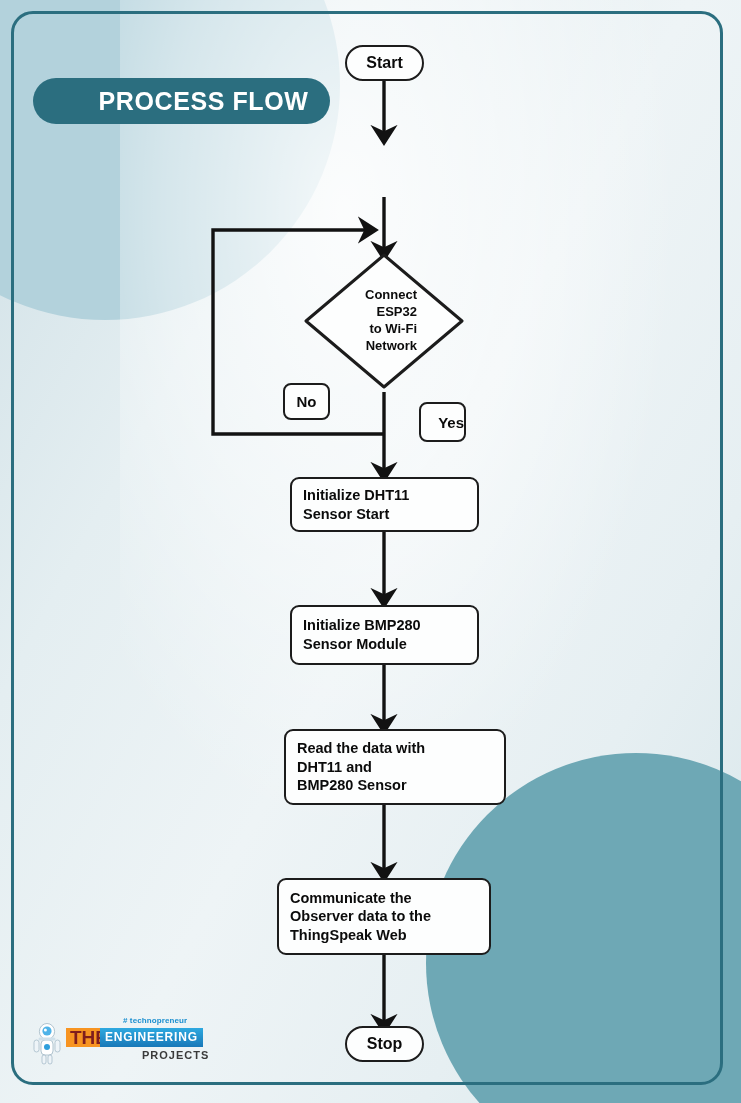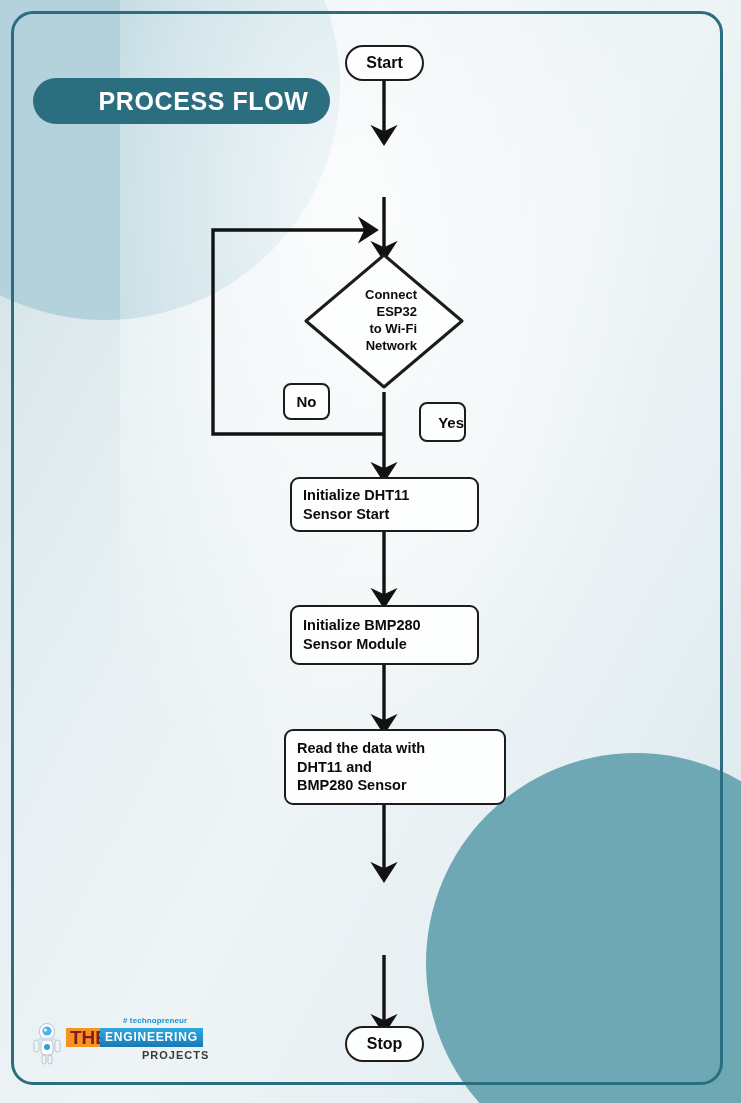--- a/index.html
+++ b/index.html
@@ -304,20 +304,25 @@
     <span class="node-text">Initialize BMP280
 Sensor Module</span>
   </div>
 
   <div class="node process" style="left:277px; top:729px; width:222px; height:76px;margin-left:7px;">
     <span class="node-text">Read the data with
 DHT11 and
 BMP280 Sensor</span>
   </div>
 
+  <div class="node process" style="left:277px; top:878px; width:214px; height:77px;">
+    <span class="node-text">Communicate the
+Observer data to the
+ThingSpeak Web</span>
+  </div>
 
   <div class="node terminator" style="left:345px; top:1026px; width:79px; height:36px;">
     <span class="node-text">Stop</span>
   </div>
 
   <div class="logo">
     <svg class="logo-robot" viewBox="0 0 34 44" width="34" height="44">
       <ellipse cx="17" cy="9.5" rx="7.6" ry="8" fill="#ffffff" stroke="#9fb6c4" stroke-width="0.8"></ellipse>
       <circle cx="17" cy="9" r="4.6" fill="#4fb3e8"></circle>
       <circle cx="15.4" cy="8" r="1.5" fill="#ffffff"></circle>

